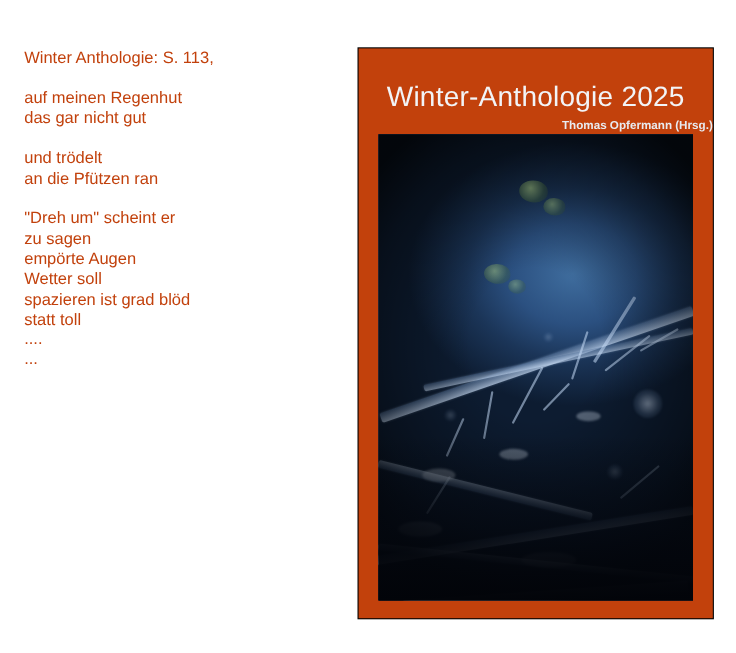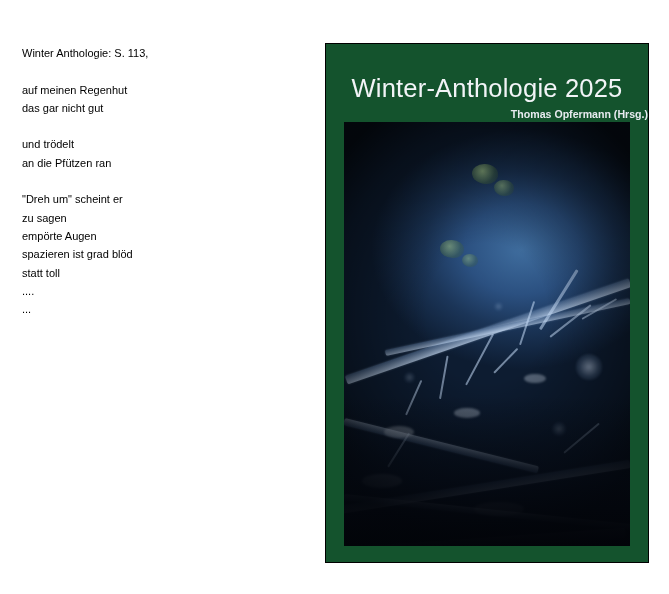--- a/index.html
+++ b/index.html
@@ -18,39 +18,39 @@
     position: relative;
     width: 669px;
     height: 594px;
   }
   
   #poem {
     position: absolute;
     left: 22px;
     top: 44px;
     width: 280px;
-    font-size: 11px;
+    font-size: 15px;
     line-height: 18.3px;
-    color: #000000;
+    color: #c2410c;
   }
   #poem .line {
     white-space: pre;
     min-height: 18.3px;
   }
   #poem .blank {
     height: 18.3px;
   }
   
   #cover {
     position: absolute;
     left: 326px;
     top: 44px;
     width: 322px;
     height: 518px;
-    background: #14532d;
+    background: #c2410c;
     box-shadow: 0 0 0 1px #000;
     overflow: hidden;
   }
   #cover-title {
     position: absolute;
     left: 0;
     top: 30px;
     width: 100%;
     text-align: center;
     color: #f2f4f7;
@@ -139,20 +139,21 @@
     <div class="line blank"></div>
     <div class="line">auf meinen Regenhut</div>
     <div class="line">das gar nicht gut</div>
     <div class="line blank"></div>
     <div class="line">und trödelt</div>
     <div class="line">an die Pfützen ran</div>
     <div class="line blank"></div>
     <div class="line">"Dreh um" scheint er</div>
     <div class="line">zu sagen</div>
     <div class="line">empörte Augen</div>
+    <div class="line">Wetter soll</div>
     <div class="line">spazieren ist grad blöd</div>
     <div class="line">statt toll</div>
     <div class="line">....</div>
     <div class="line">...</div>
   </div>
 
   <div id="cover">
     <div id="cover-title">Winter-Anthologie 2025</div>
     <div id="cover-editor">Thomas Opfermann (Hrsg.)</div>
 

